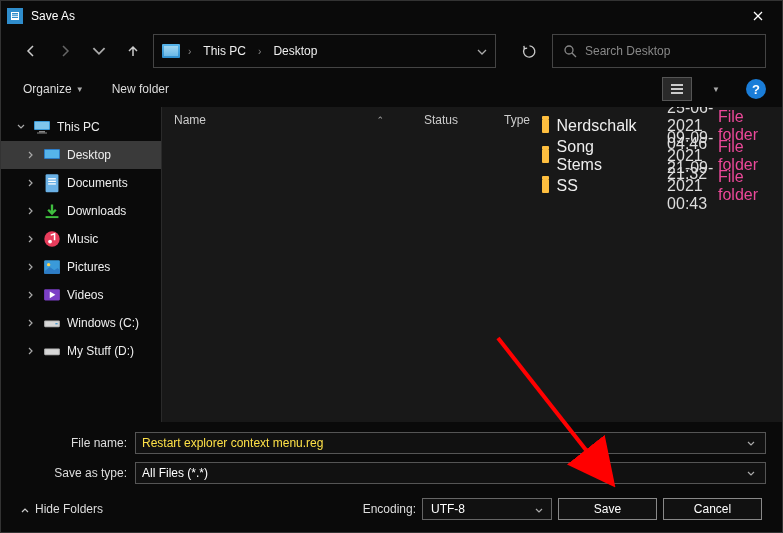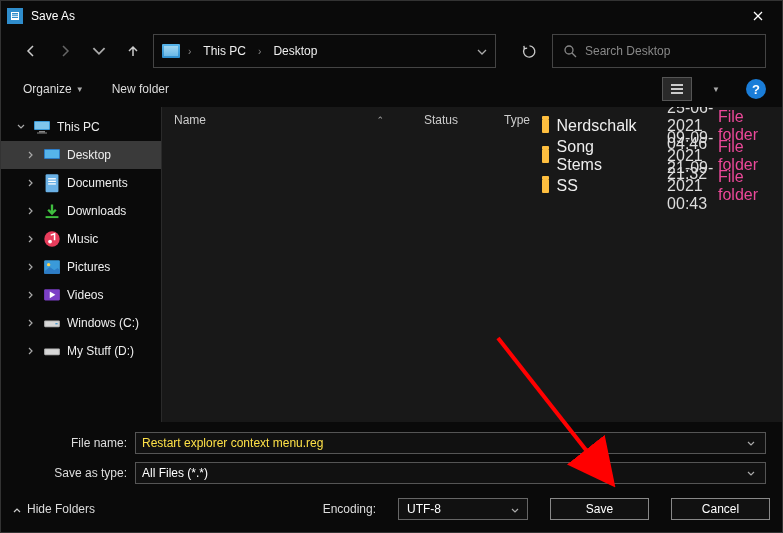--- a/index.html
+++ b/index.html
@@ -58,21 +58,21 @@
 .row .rstatus{width:80px}
 .row .rdate{width:140px;color:#ddd}
 .row .rtype{flex:1;color:#ec4899}
 .hr{height:1px;background:#555;margin:0 12px}
 .bottom{background:#0a0a0a;padding:10px 16px 6px;display:flex;flex-direction:column;gap:8px}
 .frow{display:flex;align-items:center;gap:8px}
 .flabel{width:110px;text-align:right;color:#ddd;font-size:12px}
 .finput{flex:1;height:22px;background:#111;border:1px solid #555;display:flex;align-items:center;padding:0 6px}
 .finput input{flex:1;background:transparent;border:none;outline:none;color:#fde047;font-size:12px}
 .finput .dd{color:#aaa;font-size:9px;cursor:pointer;padding:0 4px}
-.actions{display:flex;align-items:center;padding:8px 12px 12px;gap:22px}
+.actions{display:flex;align-items:center;padding:8px 20px 12px;gap:6px}
 .hidef{display:flex;align-items:center;gap:6px;color:#ddd;font-size:12px;cursor:pointer}
 .hidef .ch{font-size:10px}
 .actions .spacer{flex:1}
 .enclabel{color:#ddd;font-size:12px}
 .encsel{width:130px;height:22px;border:1px solid #666;background:#111;display:flex;align-items:center;padding:0 8px;justify-content:space-between;cursor:pointer;font-size:12px}
 .btn{width:99px;height:22px;border:1px solid #888;background:#111;color:#fff;font-size:12px;display:flex;align-items:center;justify-content:center;cursor:pointer}
 .arrow-overlay{position:absolute;pointer-events:none;z-index:100}
 
 svg{fill:currentColor}
 ::-webkit-scrollbar{width:10px;height:10px}

